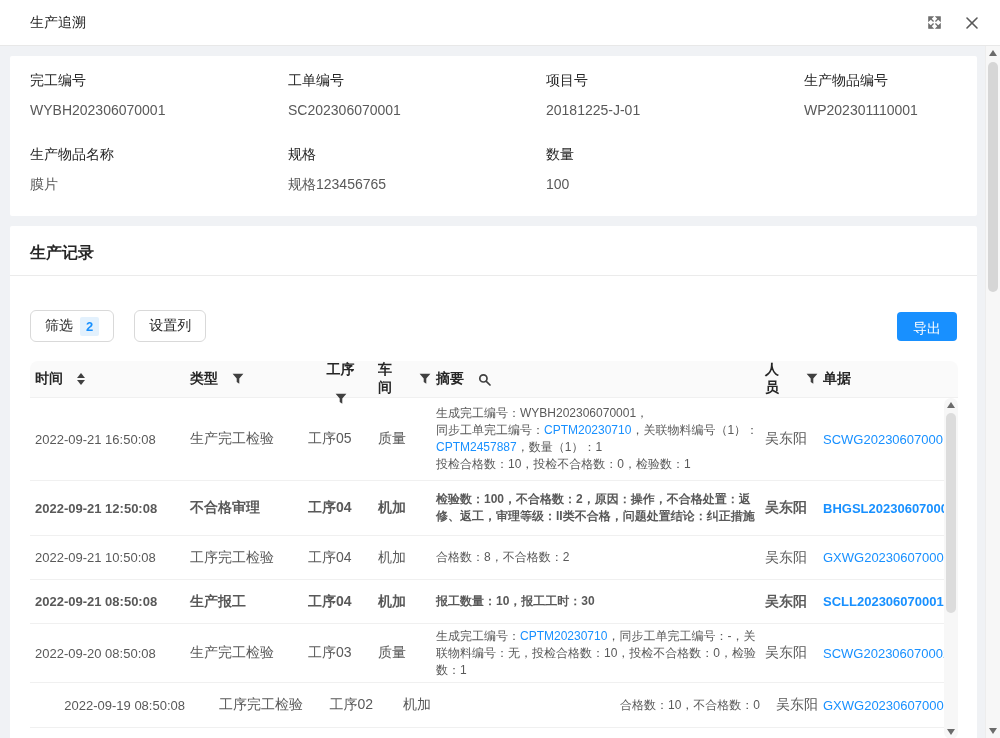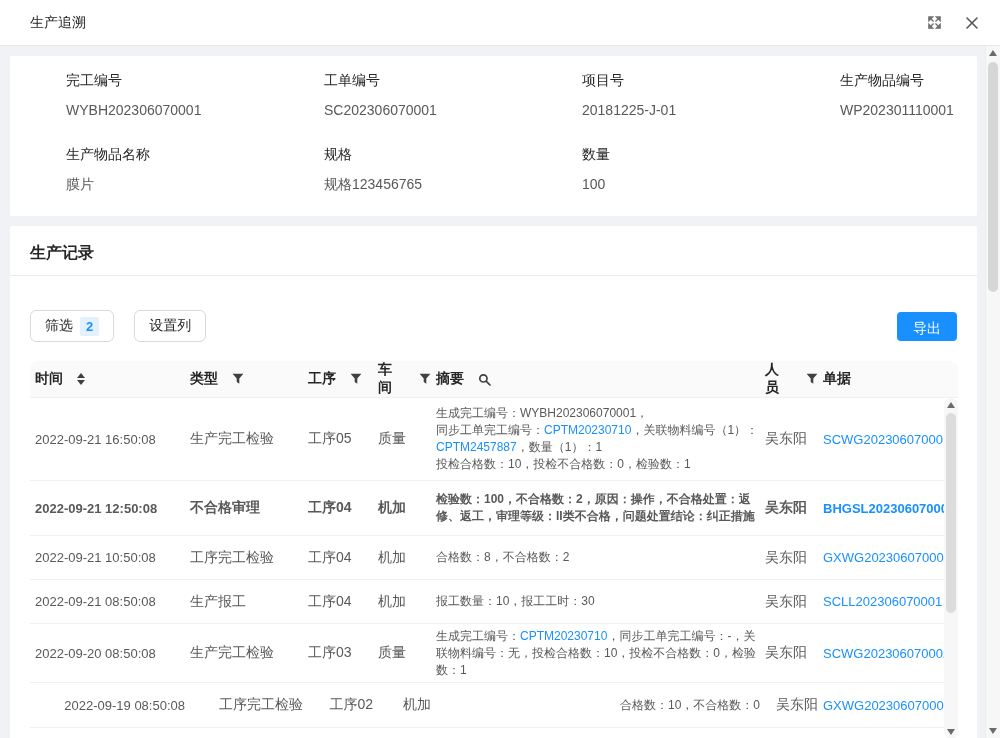--- a/index.html
+++ b/index.html
@@ -12,21 +12,21 @@
     border-bottom:1px solid #e8e8e8; display:flex; align-items:center; padding:0 20px 0 30px; }
   .mtitle { font-size:14px; color:#262626; font-weight:500; }
   .hicons { margin-left:auto; display:flex; align-items:center; gap:22px; }
   .hicon { width:16px; height:16px; display:inline-flex; align-items:center; justify-content:center; cursor:pointer; }
 
   
   .content { position:absolute; top:46px; left:0; right:15px; bottom:0; background:#f0f2f5;
     padding:10px 8px 0 10px; overflow:hidden; }
   .card { background:#fff; border-radius:2px; }
   .info-card { height:160px; padding:16px 20px 20px 20px; margin-bottom:10px; }
-  .fields { display:grid; grid-template-columns:258px 258px 258px 1fr; row-gap:28px;margin-left:36px; }
+  .fields { display:grid; grid-template-columns:258px 258px 258px 1fr; row-gap:28px; }
   .field .flabel { font-size:14px; color:#262626; margin-bottom:12px; }
   .field .fvalue { font-size:14px; color:#595959; }
 
   
   .records-card { min-height:600px; }
   .sec-title { font-size:16px; font-weight:700; color:#262626; padding:17px 20px 11px 20px; }
   .divider { border-bottom:1px solid #ebebeb; }
   .inner { padding:34px 20px 0 20px; }
   .toolbar { display:flex; align-items:center; }
   .btn { display:inline-flex; align-items:center; gap:7px; height:32px; padding:0 14px;
@@ -169,21 +169,21 @@
                 </span>
               </div>
               <div class="th" style="width: 118px;">
                 <span>类型</span>
                 <span class="icon-btn">
                   <svg width="12" height="12" viewBox="0 0 12 12">
                     <path d="M0.6 0.8 H11.4 L7.3 5.6 V10.8 L4.7 9 V5.6 Z" fill="#404040"></path>
                   </svg>
                 </span>
               </div>
-              <div class="th" style="width: 70px;">
+              <div class="th" style="width: 70px; flex-direction: column;">
                 <span>工序</span>
                 <span class="icon-btn">
                   <svg width="12" height="12" viewBox="0 0 12 12">
                     <path d="M0.6 0.8 H11.4 L7.3 5.6 V10.8 L4.7 9 V5.6 Z" fill="#404040"></path>
                   </svg>
                 </span>
               </div>
               <div class="th" style="width: 58px;">
                 <span>车间</span>
                 <span class="icon-btn">
@@ -236,21 +236,21 @@
               </div>
               <div class="tr" style="min-height: 44px; height: 44px;">
                 <div class="td c-time" style="width:155px">2022-09-21  10:50:08</div>
                 <div class="td c-txt" style="width:118px">工序完工检验</div>
                 <div class="td c-txt" style="width:70px">工序04</div>
                 <div class="td c-txt" style="width:58px">机加</div>
                 <div class="td c-sum" style="width:329px"><span>合格数：8，不合格数：2</span></div>
                 <div class="td c-txt" style="width:58px">吴东阳</div>
                 <div class="td c-doc" style="width:126px"><span class="lnk">GXWG202306070001</span></div>
               </div>
-              <div class="tr" style="min-height: 44px; height: 44px;">
+              <div class="tr" style="min-height: 44px; height: 44px; font-weight: bold;">
                 <div class="td c-time" style="width:155px">2022-09-21  08:50:08</div>
                 <div class="td c-txt" style="width:118px">生产报工</div>
                 <div class="td c-txt" style="width:70px">工序04</div>
                 <div class="td c-txt" style="width:58px">机加</div>
                 <div class="td c-sum" style="width:329px"><span>报工数量：10，报工工时：30</span></div>
                 <div class="td c-txt" style="width:58px">吴东阳</div>
                 <div class="td c-doc" style="width:126px"><span class="lnk">SCLL202306070001</span></div>
               </div>
               <div class="tr" style="min-height: 59px; height: 59px;">
                 <div class="td c-time" style="width:155px">2022-09-20  08:50:08</div>

